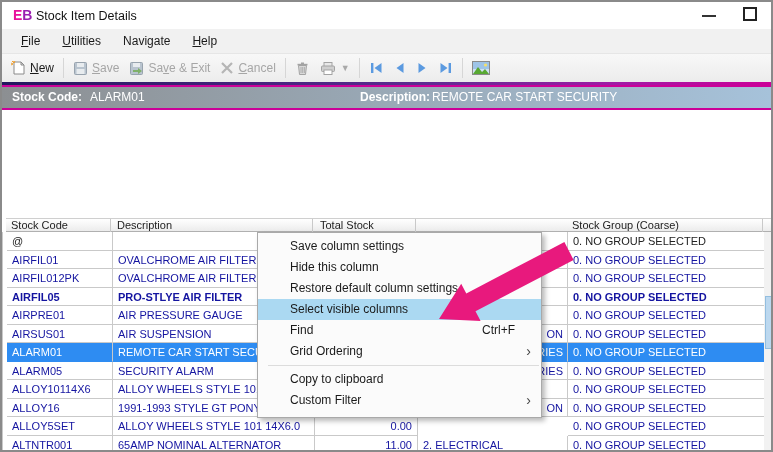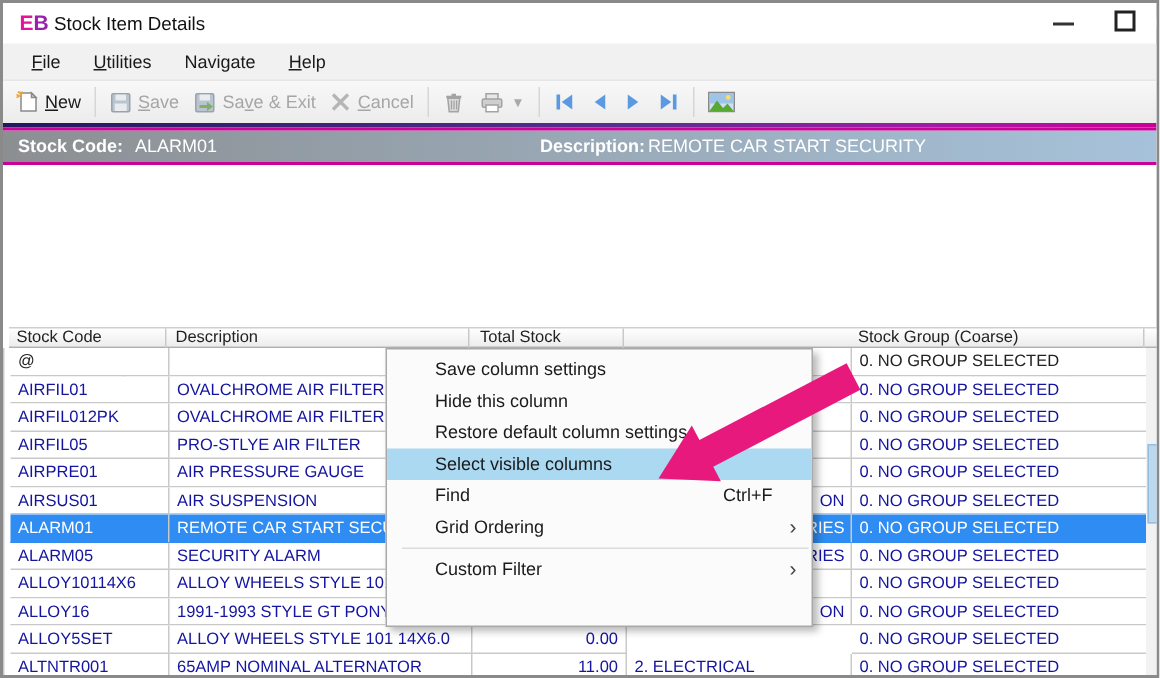--- a/index.html
+++ b/index.html
@@ -272,21 +272,21 @@
         <div class="cell c-fine" style="left: 411px; width: 150px;"></div>
         <div class="cell c-coarse" style="left: 561px; width: 197px;">0. NO GROUP SELECTED</div>
       </div>
       <div class="grow" style="top: 37px;">
         <div class="cell c-code" style="left: 0px; width: 106px;">AIRFIL012PK</div>
         <div class="cell c-desc" style="left: 106px; width: 202px;">OVALCHROME AIR FILTER</div>
         <div class="cell c-total" style="left: 308px; width: 103px;"></div>
         <div class="cell c-fine" style="left: 411px; width: 150px;"></div>
         <div class="cell c-coarse" style="left: 561px; width: 197px;">0. NO GROUP SELECTED</div>
       </div>
-      <div class="grow" style="top: 55.5px;">
+      <div class="grow" style="top: 55.5px; font-weight: bold;">
         <div class="cell c-code" style="left: 0px; width: 106px;">AIRFIL05</div>
         <div class="cell c-desc" style="left: 106px; width: 202px;">PRO-STLYE AIR FILTER</div>
         <div class="cell c-total" style="left: 308px; width: 103px;"></div>
         <div class="cell c-fine" style="left: 411px; width: 150px;"></div>
         <div class="cell c-coarse" style="left: 561px; width: 197px;">0. NO GROUP SELECTED</div>
       </div>
       <div class="grow" style="top: 74px;">
         <div class="cell c-code" style="left: 0px; width: 106px;">AIRPRE01</div>
         <div class="cell c-desc" style="left: 106px; width: 202px;">AIR PRESSURE GAUGE</div>
         <div class="cell c-total" style="left: 308px; width: 103px;"></div>
@@ -348,20 +348,21 @@
   </div>
 
   <div class="ctxmenu" id="ctxmenu">
       <div class="cmi"><span>Save column settings</span></div>
       <div class="cmi"><span>Hide this column</span></div>
       <div class="cmi"><span>Restore default column settings</span></div>
       <div class="cmi hl"><span>Select visible columns</span></div>
       <div class="cmi"><span>Find</span><span class="short">Ctrl+F</span></div>
       <div class="cmi"><span>Grid Ordering</span><span class="sub">›</span></div>
       <div class="csep"></div>
+      <div class="cmi"><span>Copy to clipboard</span></div>
       <div class="cmi"><span>Custom Filter</span><span class="sub">›</span></div>
     </div>
 
   <svg class="arrow-svg" viewBox="0 0 773 452">
     <polygon id="arrow-poly" points="562.4,240.1 571.6,257.9 473.5,309.2 478.6,318.9 437,317 459.2,281.7 464.3,291.4" fill="#e8197d"></polygon>
   </svg>
 
 </div>
 
 </body></html>

